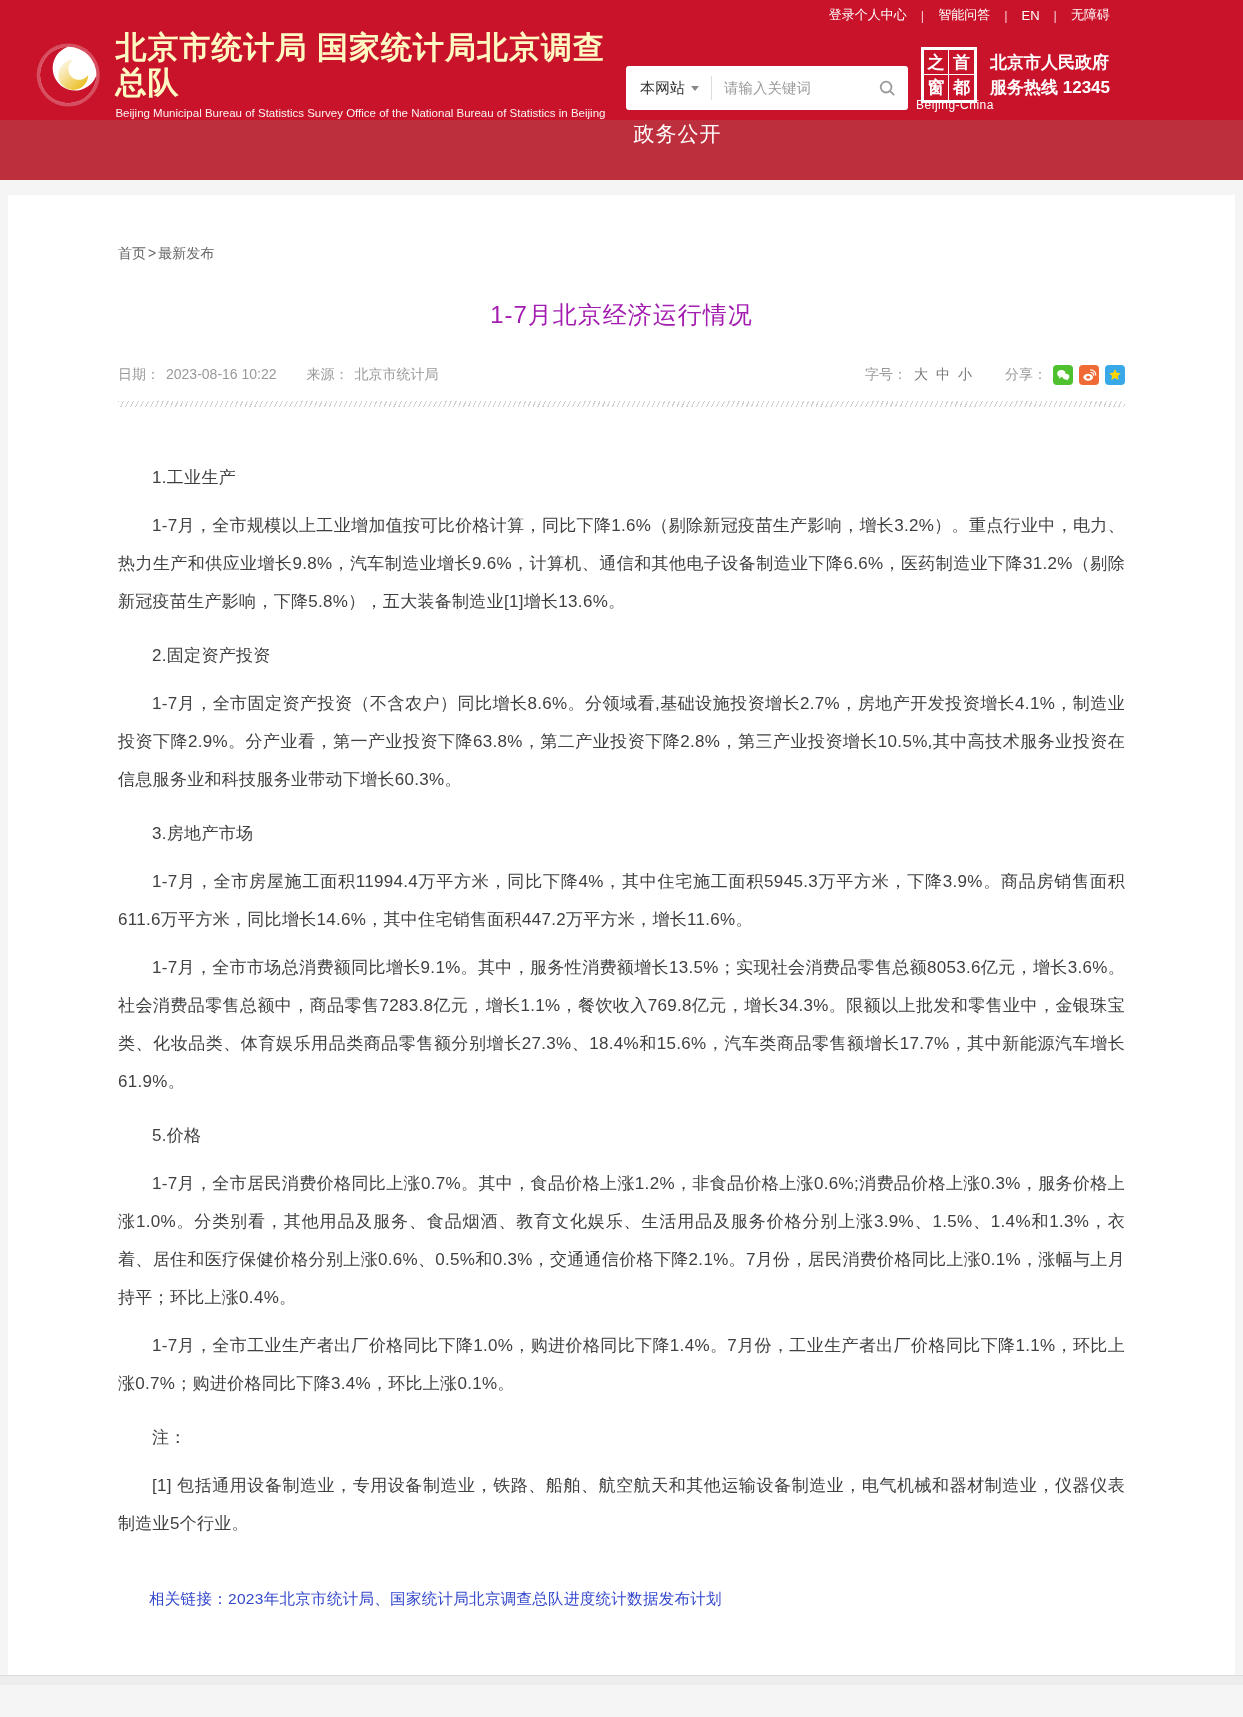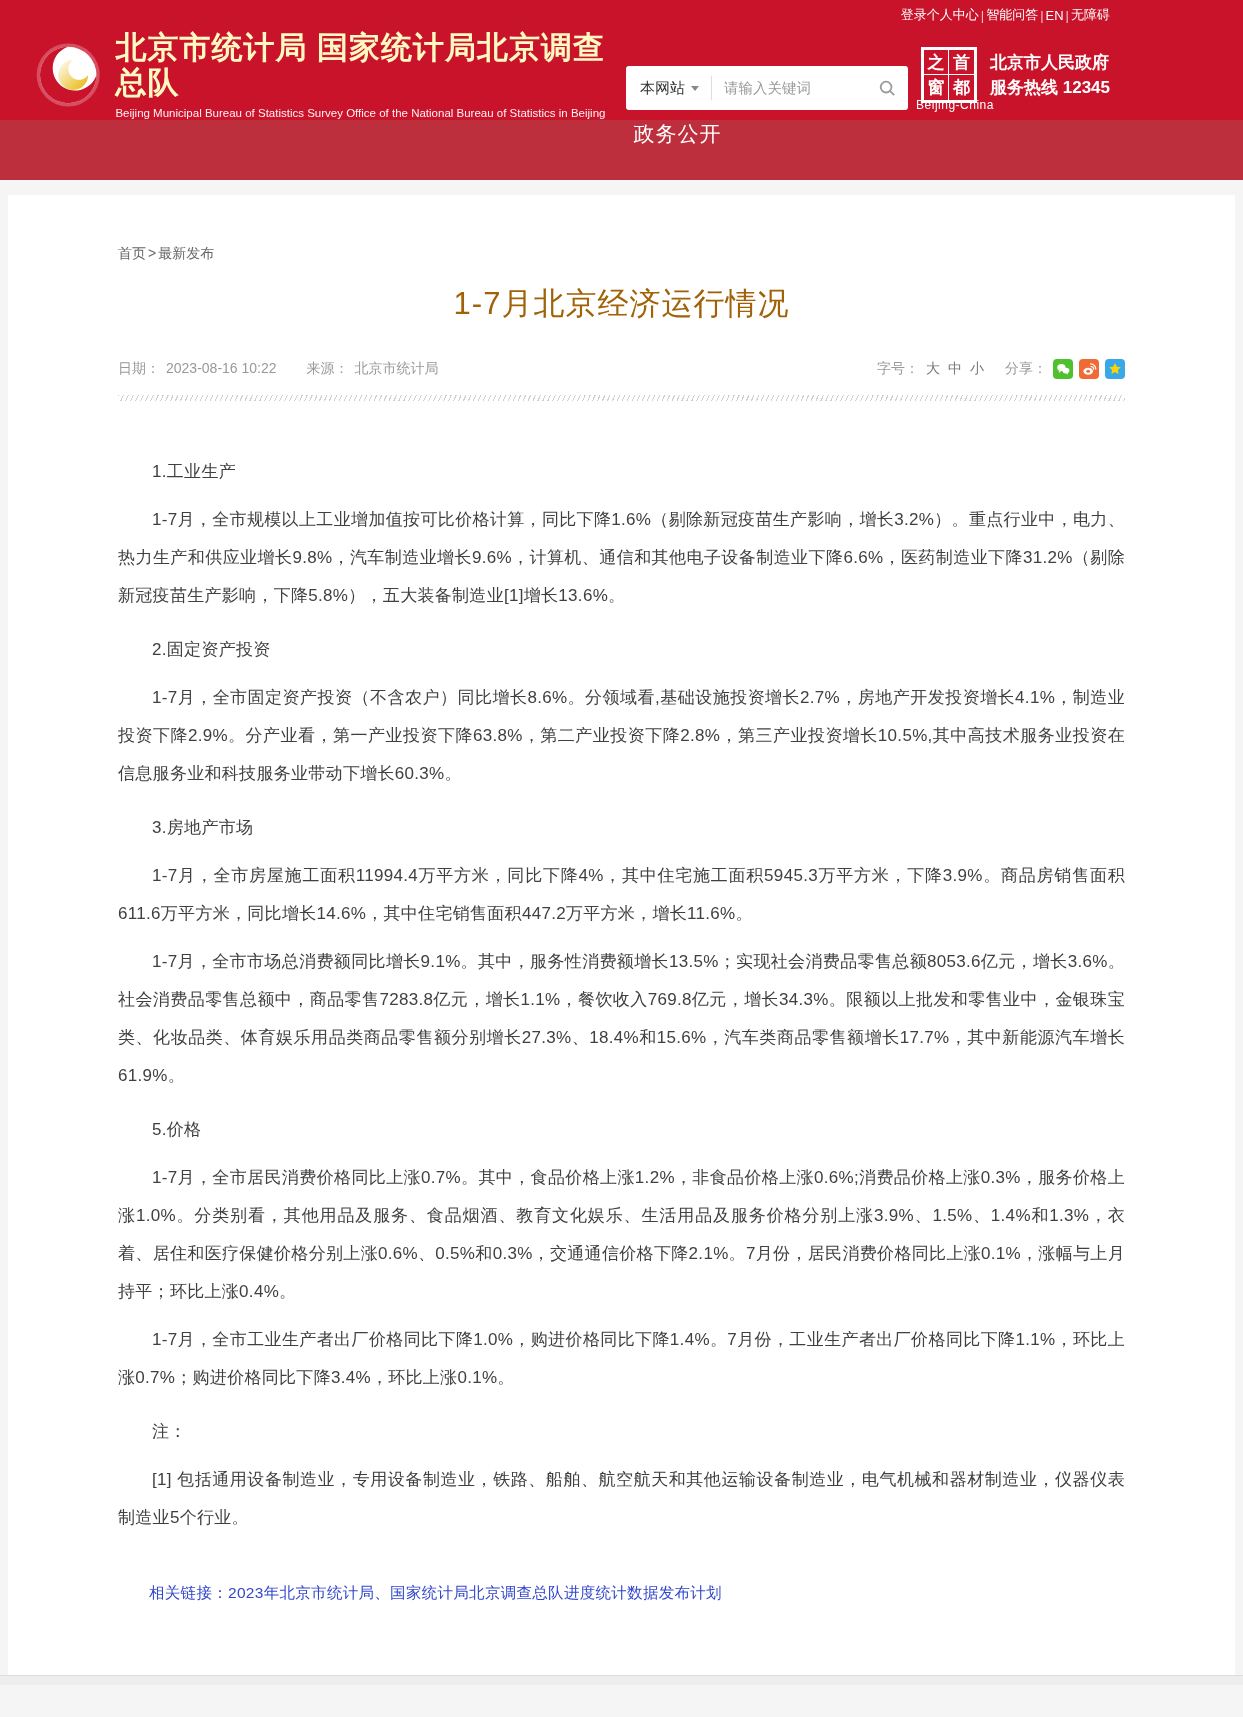--- a/index.html
+++ b/index.html
@@ -6,21 +6,21 @@
   html,body { background:#f5f5f5; }
   body {
     font-family: "Liberation Sans", "DejaVu Sans", sans-serif;
     width: 1243px; margin: 0 auto; background:#f5f5f5;
   }
   .page { width: 1243px; position: relative; }
 
   
   .topbar { background:#c9132a; height:30px; }
   .topbar-inner { width:1075px; margin-left:35px; height:30px;
-    display:flex; justify-content:flex-end; align-items:center; gap:2px; }
+    display:flex; justify-content:flex-end; align-items:center; gap:14px; }
   .topbar a, .topbar .tsep { color:#ffffff; font-size:13px; text-decoration:none; cursor:pointer; }
   .topbar .tsep { opacity:.75; cursor:default; }
 
   
   .header { background:#c9132a; height:90px; }
   .header-inner { width:1075px; margin-left:35px; height:90px;
     display:flex; align-items:center; }
   .logo-block { display:flex; align-items:center; gap:14px; cursor:pointer; }
   .logo-svg { width:72px; height:72px; display:block; }
   .site-title { color:#fef9c3; font-size:31px; font-weight:bold; letter-spacing:1px; line-height:1.1; }
@@ -55,30 +55,30 @@
     display:flex; align-items:center; gap:90px; padding-left:210px;flex-direction:column; }
   .nav-item { color:#fff; font-size:21px; letter-spacing:1px; cursor:pointer; white-space:nowrap; }
 
   
   .card { background:#fff; margin:15px 8px 0; padding:50px 110px 18px; min-height:1480px; }
 
   .breadcrumb { font-size:14px; color:#666; }
   .breadcrumb .bc-link { cursor:pointer; color:#666; text-decoration:none; }
   .breadcrumb .bc-sep { margin:0 2px; }
 
-  .article-title { text-align:center; font-size:31px; color:#a16207; font-weight:400;
-    margin-top:20px; letter-spacing:1px; }
+  .article-title { text-align:center; font-size:24px; color:#a21caf; font-weight:400;
+    margin-top:36px; letter-spacing:1px; }
 
   .meta-row { margin-top:34px; display:flex; justify-content:space-between; align-items:center;
     font-size:14px; color:#999; }
   .meta-left span { margin-right:6px; }
   .meta-left .gap { display:inline-block; width:14px; }
   .meta-right { display:flex; align-items:center; gap:6px; }
   .size-opt { color:#777; cursor:pointer; margin:0 1px; }
-  .share-label { margin-left:14px; }
+  .share-label { margin-left:26px; }
   .share-ic { width:20px; height:20px; border-radius:4px; display:inline-flex;
     align-items:center; justify-content:center; cursor:pointer; }
   .share-ic svg { display:block; }
   .ic-wechat { background:#4fc12f; }
   .ic-weibo  { background:#f06a35; }
   .ic-qzone  { background:#38a8e8; }
 
   .dotted-divider { margin-top:16px; height:6px;
     background:repeating-linear-gradient(115deg,#cfcfcf 0,#cfcfcf 1px,transparent 1px,transparent 4.5px); }
 

